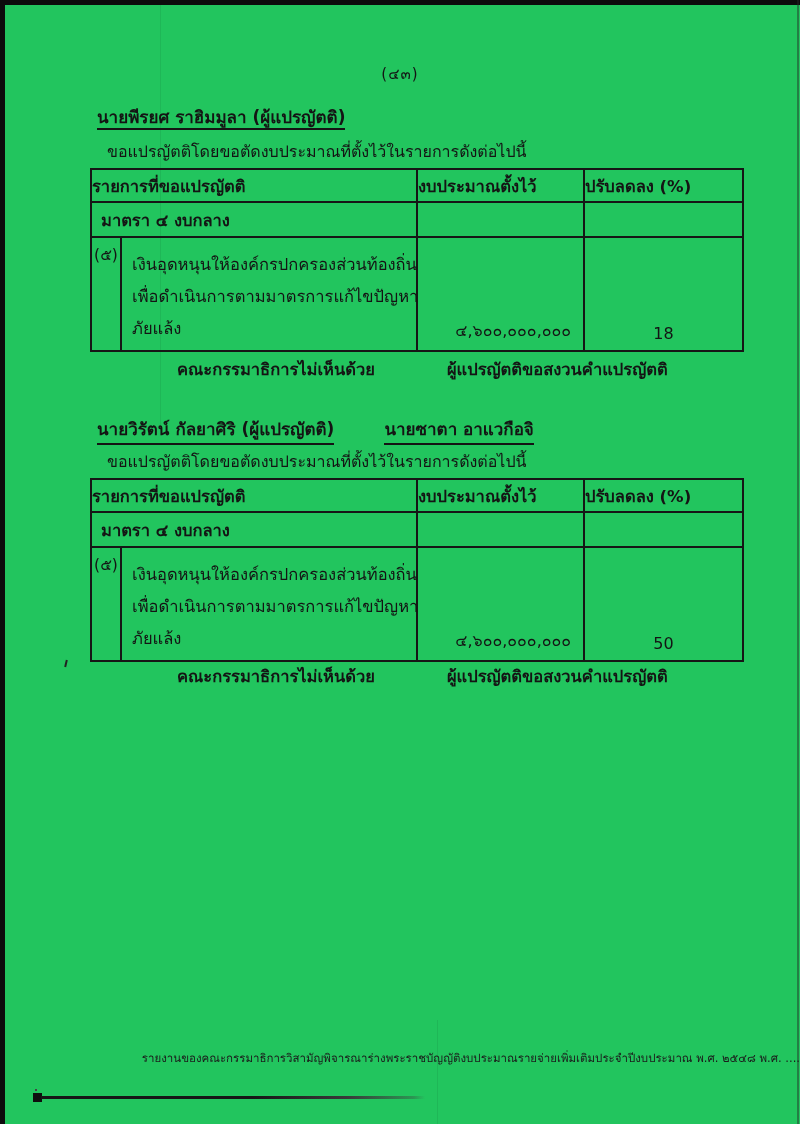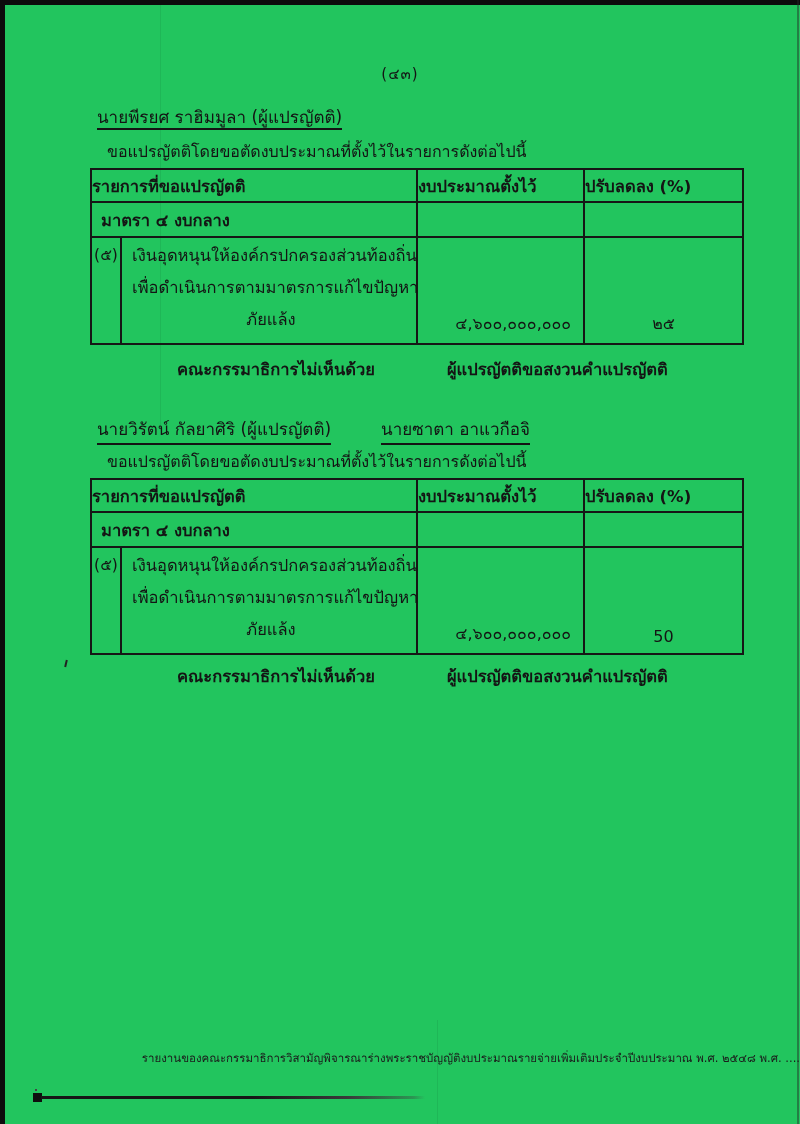--- a/index.html
+++ b/index.html
@@ -14,38 +14,38 @@
   
   .bar-top{position:absolute;top:0;left:0;width:800px;height:5px;background:#0c0c0c;}
   .bar-left{position:absolute;top:0;left:0;width:5px;height:1124px;background:#0c0c0c;}
   .edge-right{position:absolute;top:0;right:1px;width:2px;height:1124px;background:rgba(40,40,40,.45);}
   .fold{position:absolute;width:1px;background:rgba(0,0,0,.07);}
   .fold-1{left:160px;top:5px;height:420px;}
   .fold-2{left:437px;top:1020px;height:104px;}
 
   .page-number{position:absolute;top:62px;left:0;width:800px;text-align:center;font-size:15px;letter-spacing:1px;}
 
-  .heading{position:absolute;font-size:17px;font-weight:normal;white-space:nowrap;}
+  .heading{position:absolute;font-size:17px;font-weight:bold;white-space:nowrap;}
   .heading .u{border-bottom:2px solid #141414;padding-bottom:1px;}
   .h1{top:103px;left:97px;}
   .h2{top:415px;left:97px;display:flex;gap:50px;}
 
   .intro{position:absolute;left:82px;font-size:16px;white-space:nowrap;margin-left:25px;}
   .i1{top:139px;} .i2{top:449px;}
 
   table.budget-table{position:absolute;left:90px;width:652px;border-collapse:collapse;table-layout:fixed;}
   .t1{top:168px;} .t2{top:478px;}
   .budget-table td,.budget-table th{border:2px solid #161616;font-size:16.5px;}
   col.c-no{width:30px;} col.c-desc{width:296px;} col.c-budget{width:167px;} col.c-cut{width:159px;}
   .thead th{height:31px;font-weight:bold;text-align:left;padding:0;}
   .trow-section td{height:31px;}
   .matra{font-weight:bold;padding-left:9px;text-align:left;}
   .trow-item td{height:97px;}
   .trow-item .no{vertical-align:top;text-align:center;padding-top:4px;font-size:15.5px;}
-  .trow-item .desc{vertical-align:top;text-align:center;padding:2px 6px 4px 10px;}
+  .trow-item .desc{vertical-align:top;text-align:left;padding:11px 6px 4px 10px;}
   .trow-item .desc div{line-height:32px;white-space:nowrap;}
   .trow-item .amount{vertical-align:bottom;text-align:right;padding:0 12px 7px 0;font-size:16px;}
   .trow-item .cut{vertical-align:bottom;text-align:center;padding-bottom:7px;font-size:16px;}
 
   .result{position:absolute;left:177px;display:flex;gap:72px;font-size:16.5px;font-weight:bold;white-space:nowrap;}
   .r1{top:356px;} .r2{top:663px;}
 
   .scan-mark{position:absolute;top:660px;left:65px;width:2px;height:7px;background:#222;transform:rotate(14deg);}
 
   .footer{position:absolute;top:1049px;left:0;width:800px;text-align:right;font-size:11.5px;color:#1b1b1b;white-space:nowrap;}
@@ -91,21 +91,21 @@
       <td></td>
     </tr>
     <tr class="trow-item">
       <td class="no">(๕)</td>
       <td class="desc">
         <div>เงินอุดหนุนให้องค์กรปกครองส่วนท้องถิ่น</div>
         <div>เพื่อดำเนินการตามมาตรการแก้ไขปัญหา</div>
         <div>ภัยแล้ง</div>
       </td>
       <td class="amount">๔,๖๐๐,๐๐๐,๐๐๐</td>
-      <td class="cut">๒๕</td>
+      <td class="cut">18</td>
     </tr>
   </tbody>
     </table>
 
   <div class="result r1">
     <span>คณะกรรมาธิการไม่เห็นด้วย</span>
     <span>ผู้แปรญัตติขอสงวนคำแปรญัตติ</span>
   </div>
 
   <div class="heading h2">

